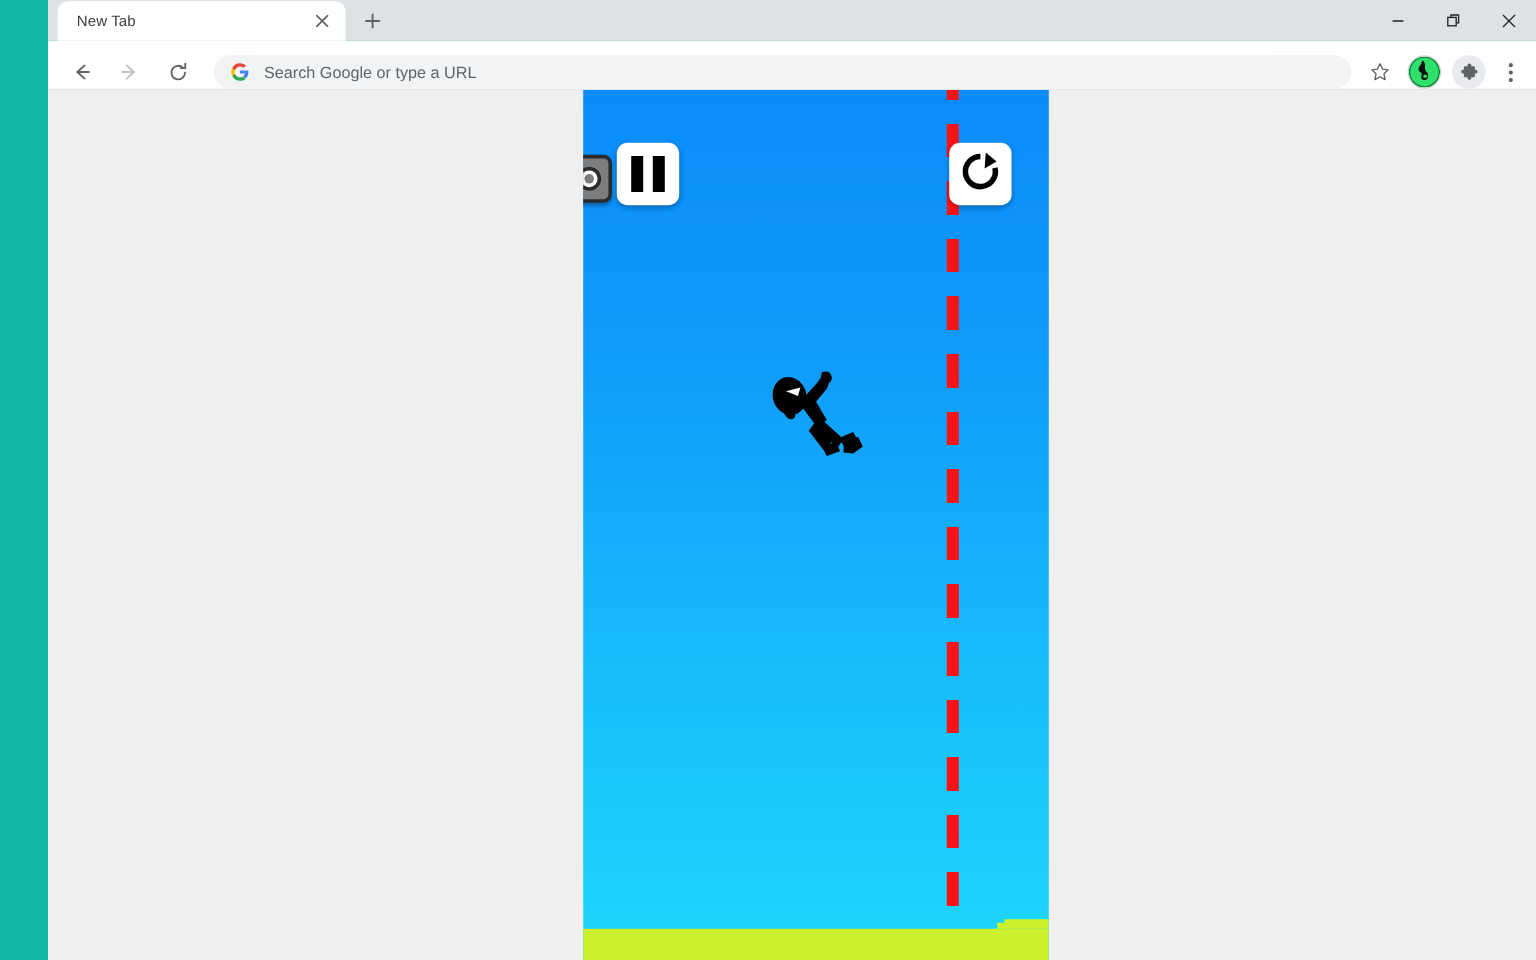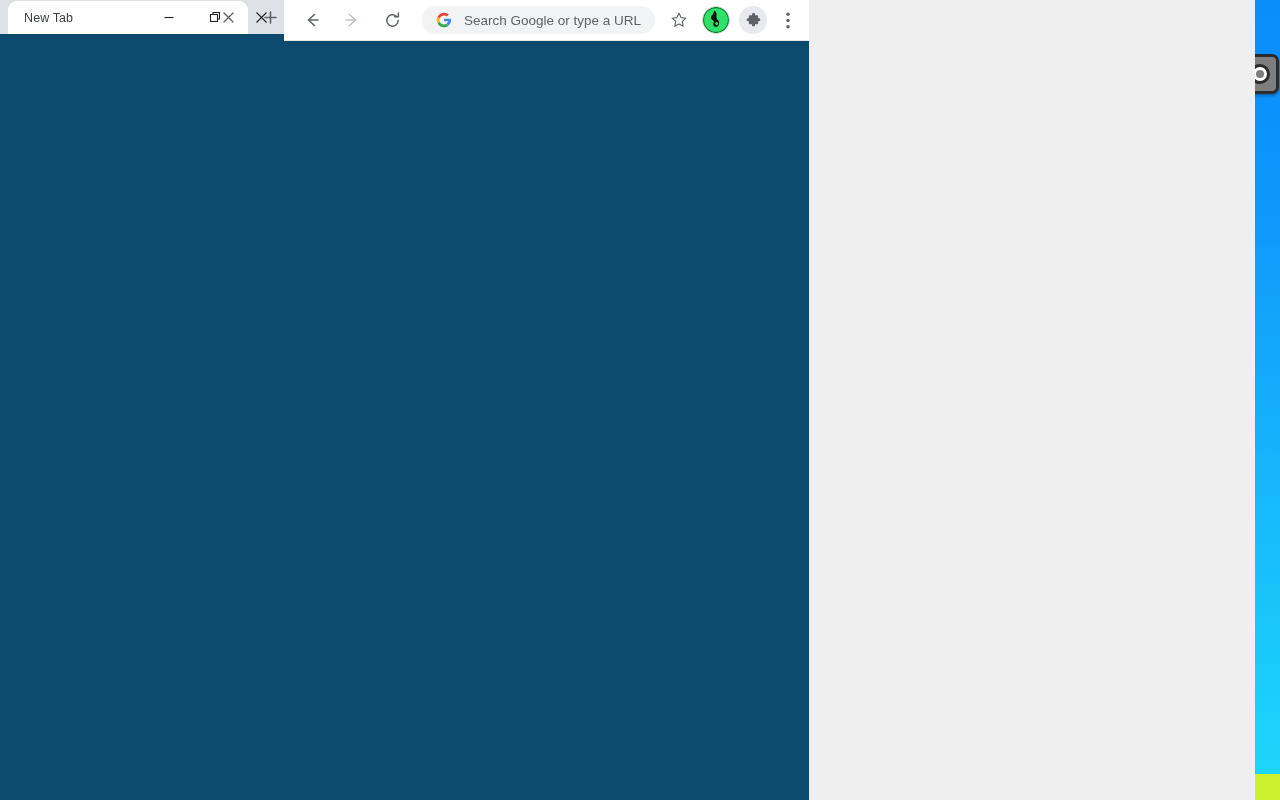--- a/index.html
+++ b/index.html
@@ -11,21 +11,23 @@
     overflow: hidden;
     font-family: "Liberation Sans", sans-serif;
     background: #efefef;
   }
 
   
   .browser {
     width: 1280px;
     height: 800px;
     display: flex;
-    background: #0c4a6e;
+    flex-direction: column;
+    background: #14b8a6;
+    padding-left: 40px;
   }
 
   
   .tabstrip {
     height: 34px;
     background: #dee1e6;
     display: flex;
     align-items: flex-end;
     position: relative;
     flex: 0 0 34px;
@@ -90,21 +92,21 @@
     justify-content: center;
   }
   .winctrl svg { display:block; }
 
   
   .toolbar {
     height: 41px;
     flex: 0 0 41px;
     background: #ffffff;
     display: flex;
-    align-items: center;
+    align-items: flex-end;
     padding: 0 8px;
     border-bottom: 1px solid #e4e4e4;
   }
 
   .navbtn {
     width: 28px;
     height: 28px;
     margin: 0 6px;
     border-radius: 50%;
     display: flex;

